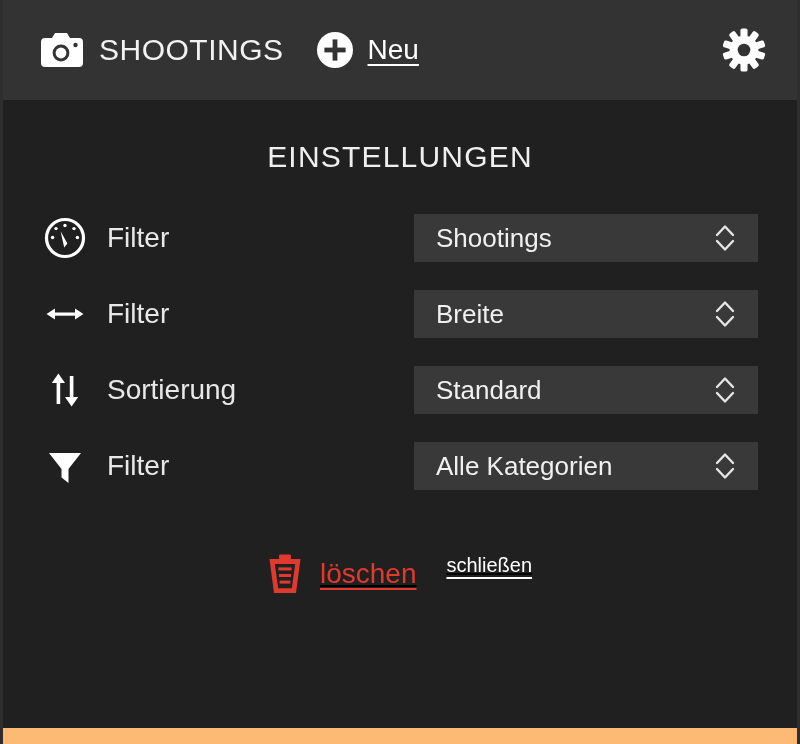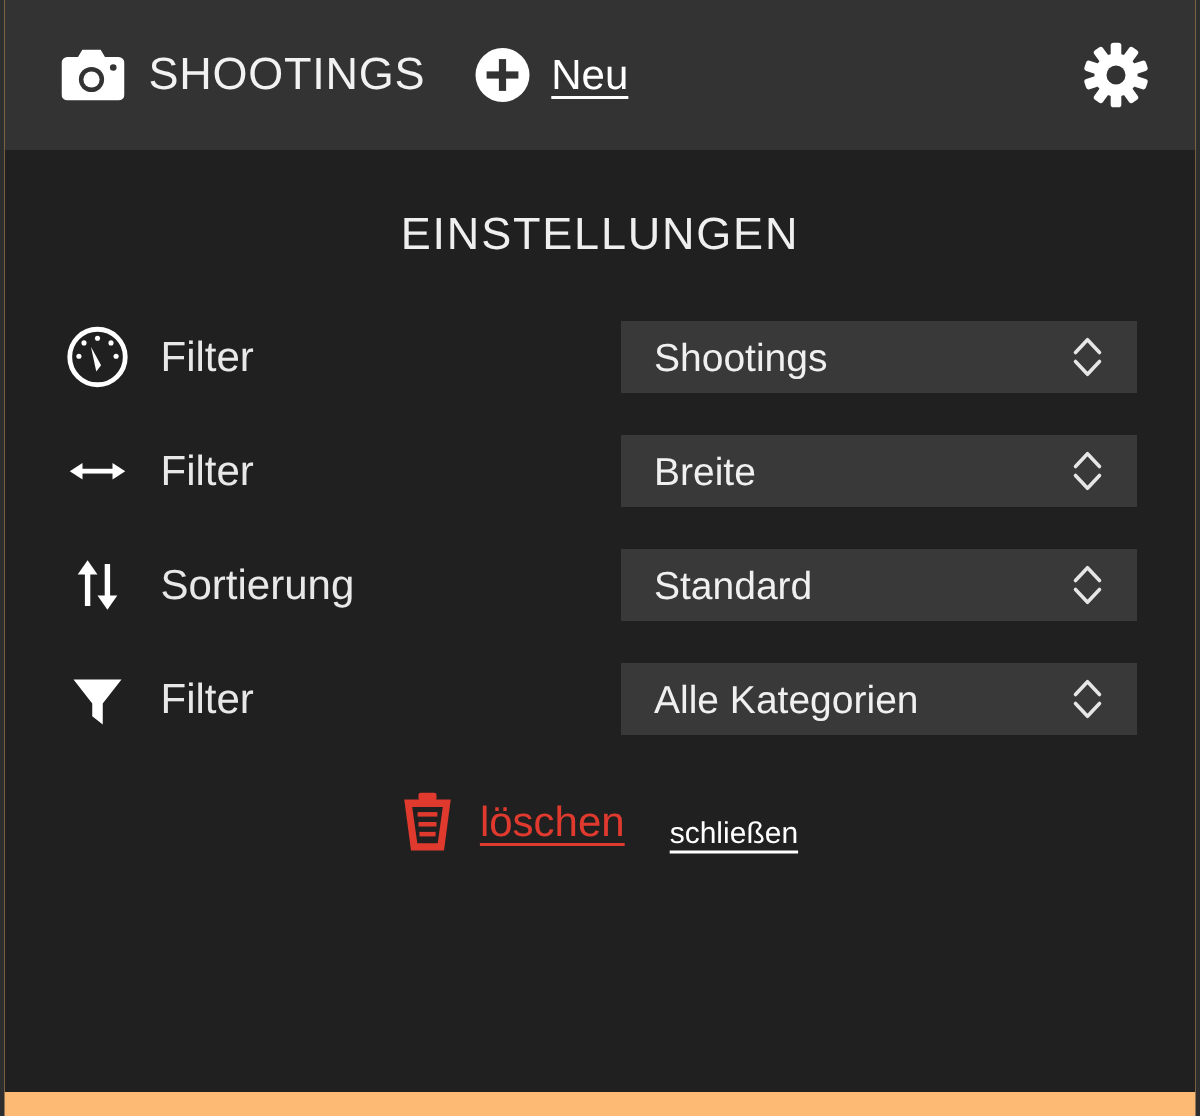--- a/index.html
+++ b/index.html
@@ -147,23 +147,24 @@
   .stepper {
     width: 26px;
     height: 34px;
     margin-right: 20px;
     flex: 0 0 auto;
   }
 
   
   .actions {
     display: flex;
-    align-items: flex-end;
+    align-items: flex-start;
     justify-content: center;
-    margin-top: 24px;
+    margin-top: 50px;
+    text-decoration: underline;
   }
   .delete-group {
     display: flex;
     align-items: center;
     cursor: pointer;
   }
   .trash-icon {
     width: 34px;
     height: 40px;
     flex: 0 0 auto;

